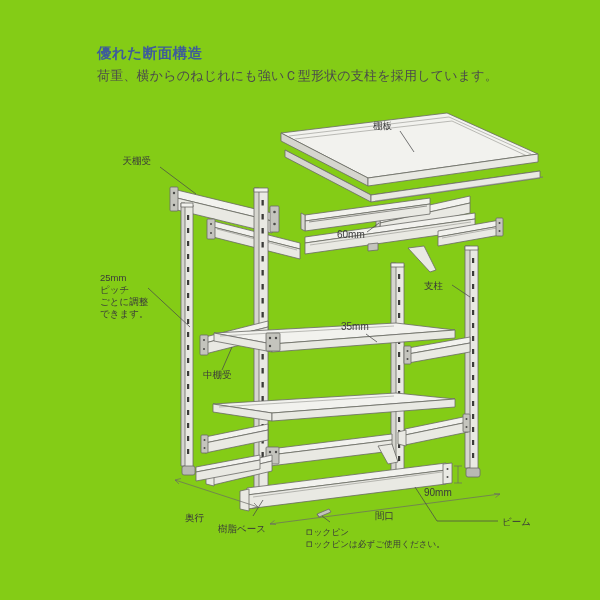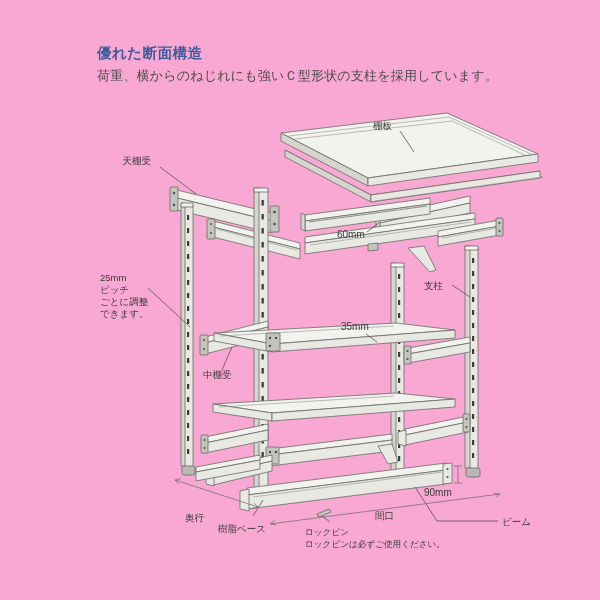--- a/index.html
+++ b/index.html
@@ -12,21 +12,21 @@
     width: 600px;
     height: 600px;
     overflow: hidden;
     font-family: "Liberation Sans", "DejaVu Sans", sans-serif;
     position: relative;
   }
   #page {
     position: relative;
     width: 600px;
     height: 600px;
-    background: #f9a8d4;
+    background: #84cc16;
   }
   
   #header {
     position: absolute;
     left: 97px;
     top: 44px;
     width: 470px;
   }
   #title {
     font-size: 14.5px;

